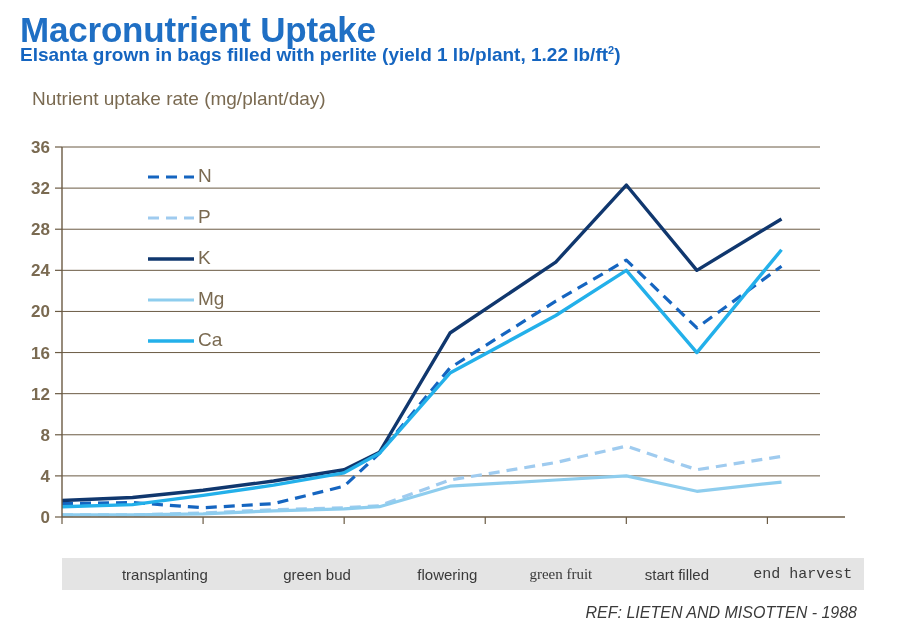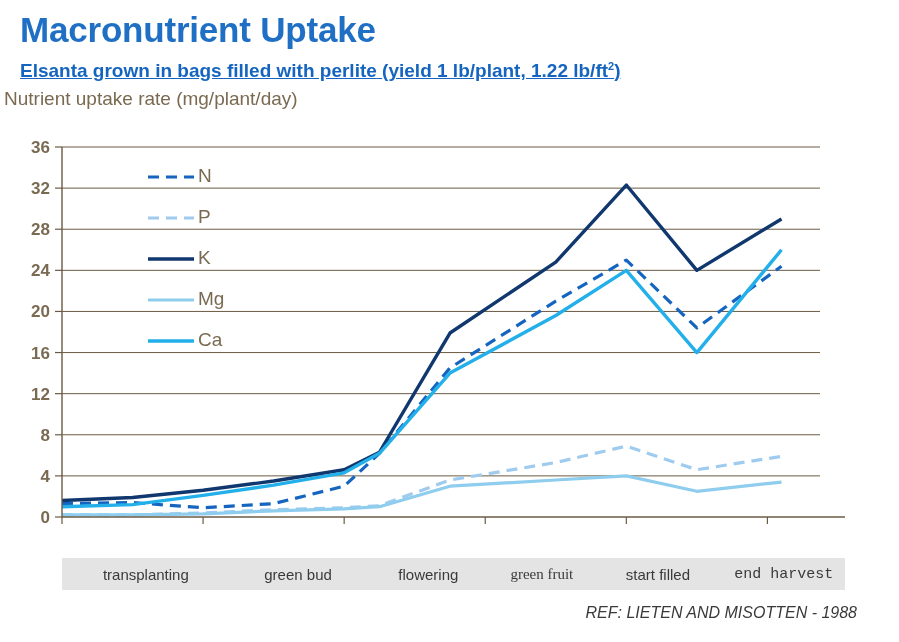--- a/index.html
+++ b/index.html
@@ -9,28 +9,27 @@
     font-family:"Liberation Sans", sans-serif;
     overflow:hidden;
     position:relative;
   }
   .title{
     position:absolute;left:20px;top:10px;
     font-size:35px;font-weight:bold;color:#1f6fc4;
     letter-spacing:-0.2px;white-space:nowrap;
   }
   .subtitle{
-    position:absolute;left:20px;top:60px;
+    position:absolute;left:20px;top:44px;
     font-size:19px;font-weight:bold;color:#1565c0;
     white-space:nowrap;
-    text-decoration:underline;
   }
   .subtitle sup{font-size:11px;vertical-align:super;}
   .axis-title{
-    position:absolute;left:4px;top:88px;
+    position:absolute;left:32px;top:88px;
     font-size:19px;color:#7a6a51;white-space:nowrap;
   }
 
   
   #plot-wrap{
     position:absolute;left:0;top:130px;width:899px;height:400px;
   }
   #plot-svg{display:block;}
 
   .ylabel{
@@ -46,21 +45,21 @@
   .tick{stroke:#6b5b44;stroke-width:1.2;}
 
   .legend-label{
     font-size:19px;fill:#7a6a51;font-family:"Liberation Sans", sans-serif;
     dominant-baseline:middle;
   }
 
   
   #stage-strip{
     position:absolute;left:62px;top:558px;width:783px;height:32px;
-    background:#e4e4e4;display:flex;align-items:center;
+    background:#e4e4e4;display:flex;align-items:center;padding-left:19px;
   }
   .stage{
     font-size:15px;color:#3a3a3a;text-align:center;
     font-family:"Liberation Sans", sans-serif;white-space:nowrap;
   }
   #ref{
     position:absolute;right:42px;top:604px;
     font-size:16px;font-style:italic;color:#3a3a3a;
     font-family:"Liberation Sans", sans-serif;white-space:nowrap;
   }

